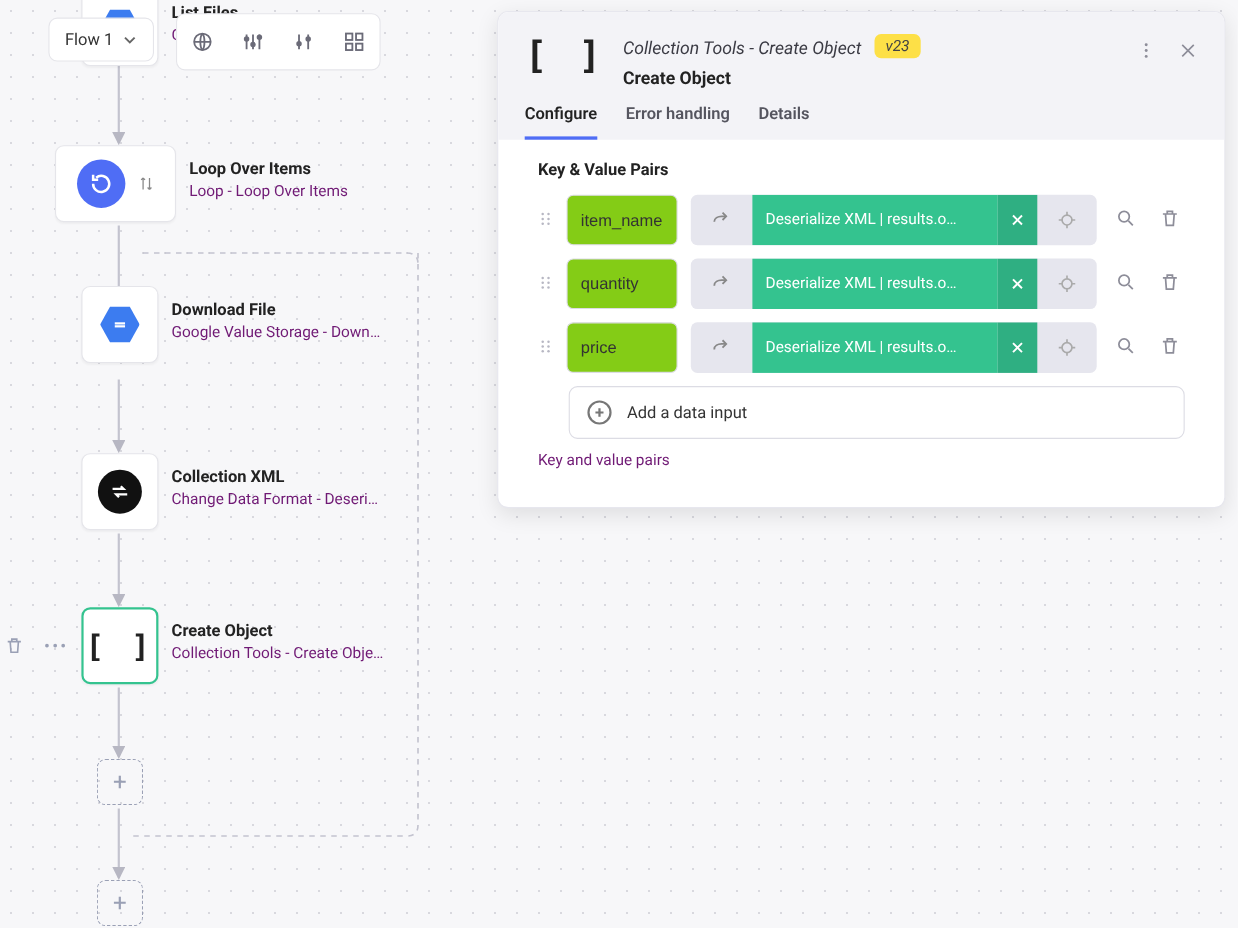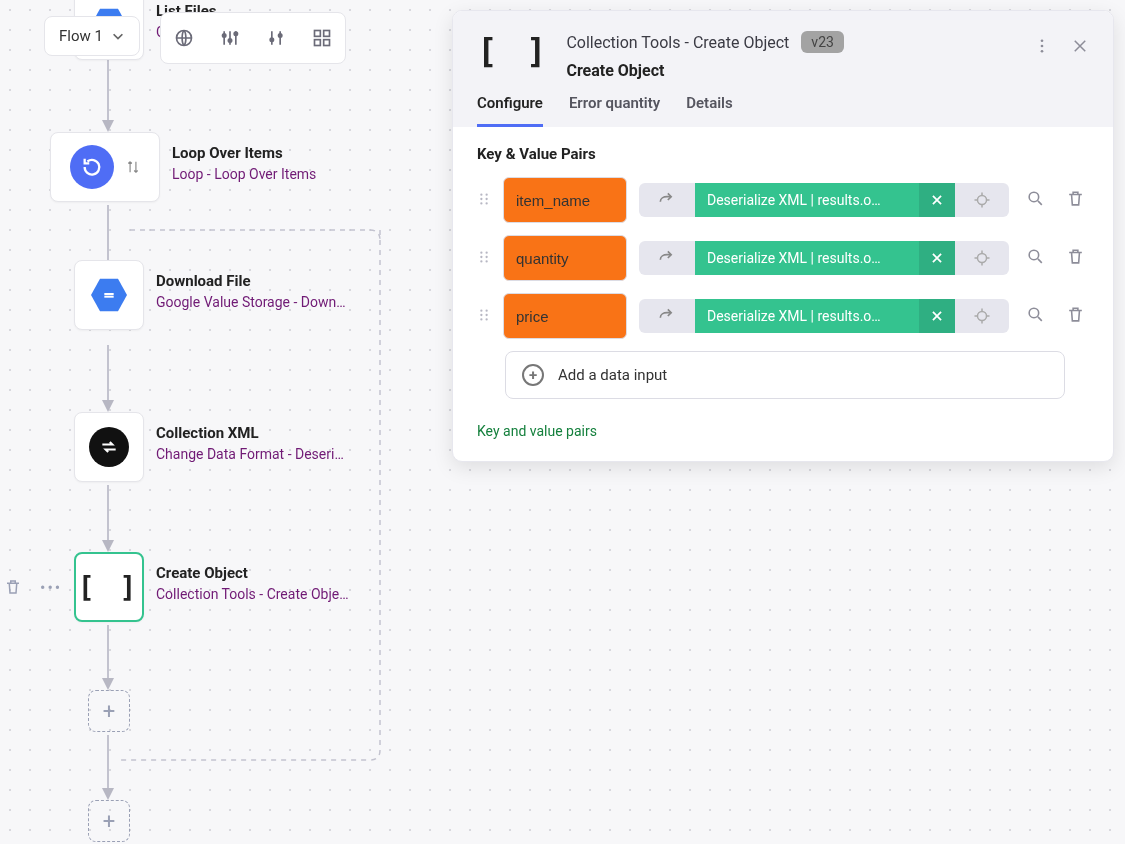--- a/index.html
+++ b/index.html
@@ -74,42 +74,42 @@
     z-index:3;
     overflow:hidden;
   }
   .panel .phead {
     background:#f3f3f7;
     padding:20px 24px 0;
   }
   .panel .pheadrow { display:flex; align-items:flex-start; gap:16px; }
   .panel .pbrackets { font-family:monospace; font-weight:800; color:#222; font-size:34px; letter-spacing:4px; }
   .panel .titles { flex:1; }
-  .panel .modpath { font-size:16px; color:#3b3b44; display:flex; align-items:center; gap:12px; }
-  .panel .ver { background:#a3a3a3; border-radius:6px; padding:3px 10px; font-size:14px; color:#444; }
+  .panel .modpath { font-size:16px; color:#3b3b44; display:flex; align-items:flex-end; gap:12px;font-style:italic; }
+  .panel .ver { background:#fde047; border-radius:6px; padding:3px 10px; font-size:14px; color:#444; }
   .panel .nodename { font-weight:700; color:#222; margin-top:8px; font-size:16px; }
   .panel .phead-actions { display:flex; gap:20px; color:#8d8d99; padding-top:6px; }
   .panel .phead-actions svg{width:18px;height:18px;}
   .panel .tabs { display:flex; gap:26px; margin-top:6px; }
   .panel .tab { padding:8px 0 12px; font-size:15px; color:#55555f; font-weight:600; border-bottom:3px solid transparent; }
   .panel .tab.active { color:#222; border-color:#4f6df5; }
 
-  .panel .pbody { padding:18px 24px 20px; }
+  .panel .pbody { padding:18px 36px 20px; }
   .panel .seclabel { font-weight:700; font-size:15px; color:#222; margin-bottom:14px; }
-  .panel .hint { font-size:14px; color:#15803d; margin-top:24px; }
+  .panel .hint { font-size:14px; color:#701a75; margin-top:12px; }
 
   .kvrow { display:flex; align-items:center; gap:12px; margin-bottom:12px; }
   .drag { color:#b7b7c3; }
   .drag svg{width:14px;height:14px;}
   .keyinput {
-    width:124px; height:46px; border:1px solid #dcdce4; border-radius:6px;
-    padding:0 12px; font-size:15px; color:#333; background:#f97316;
+    width:101px; height:46px; border:1px solid #dcdce4; border-radius:6px;
+    padding:0 12px; font-size:15px; color:#333; background:#84cc16;
   }
   .valwrap {
-    flex:1; display:flex; height:34px; border-radius:6px; overflow:hidden;
+    flex:1; display:flex; height:46px; border-radius:6px; overflow:hidden;
     background:#e6e6ee;
   }
   .valwrap .srcbtn { width:56px; display:flex; align-items:center; justify-content:center; color:#888; }
   .valwrap .chip { flex:1; display:flex; align-items:center; background:#34c38f; color:#fff; padding:0 12px; font-size:14px; gap:8px; min-width:0; }
   .valwrap .chip span{ overflow:hidden; text-overflow:ellipsis; white-space:nowrap; flex:1; }
   .valwrap .chipx { width:36px; display:flex; align-items:center; justify-content:center; background:#2faf82; color:#fff; }
   .valwrap .targetbtn { width:54px; display:flex; align-items:center; justify-content:center; color:#aaa; }
   .rowbtn { width:28px; text-align:center; color:#8d8d99; }
   .rowbtn svg{width:19px;height:19px;}
   .addrow {
@@ -277,21 +277,21 @@
             <circle cx="12" cy="12" r="1.8"></circle>
             <circle cx="12" cy="19" r="1.8"></circle>
           </svg>
         <svg viewBox="0 0 24 24" fill="none" stroke="#8d8d99" stroke-width="2">
             <path d="M5 5l14 14M19 5L5 19"></path>
           </svg>
       </div>
     </div>
     <div class="tabs">
       <div class="tab active">Configure</div>
-      <div class="tab">Error quantity</div>
+      <div class="tab">Error handling</div>
       <div class="tab">Details</div>
     </div>
   </div>
   <div class="pbody">
     <div class="seclabel">Key &amp; Value Pairs</div>
 
     <div class="kvrow">
       <span class="drag"><svg viewBox="0 0 16 16" fill="#b7b7c3">
             <circle cx="5" cy="3" r="1.3"></circle>
             <circle cx="11" cy="3" r="1.3"></circle>

